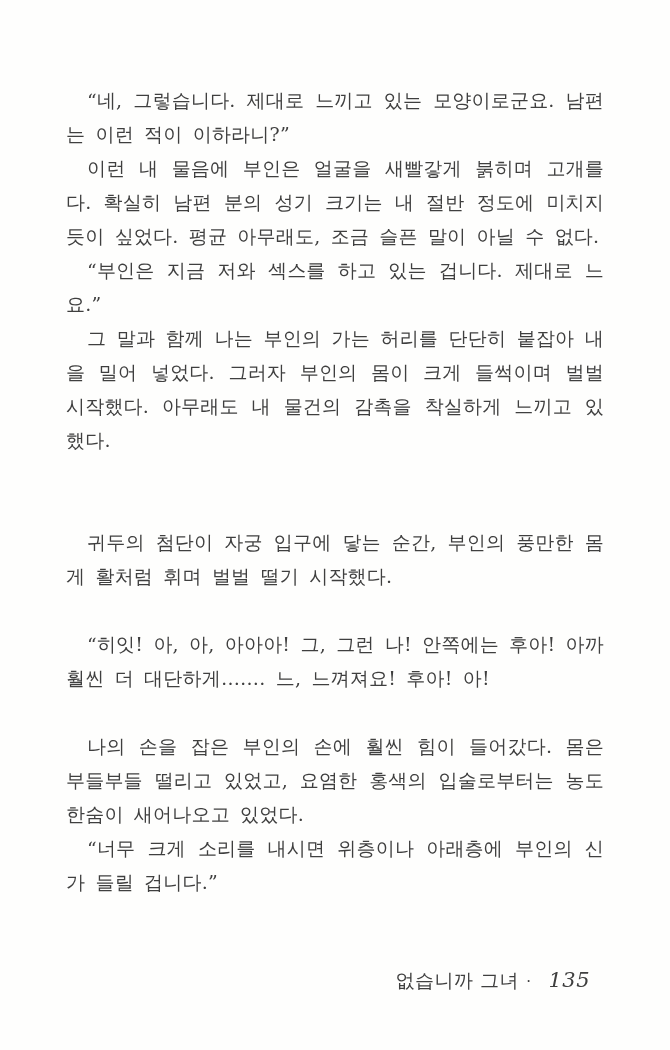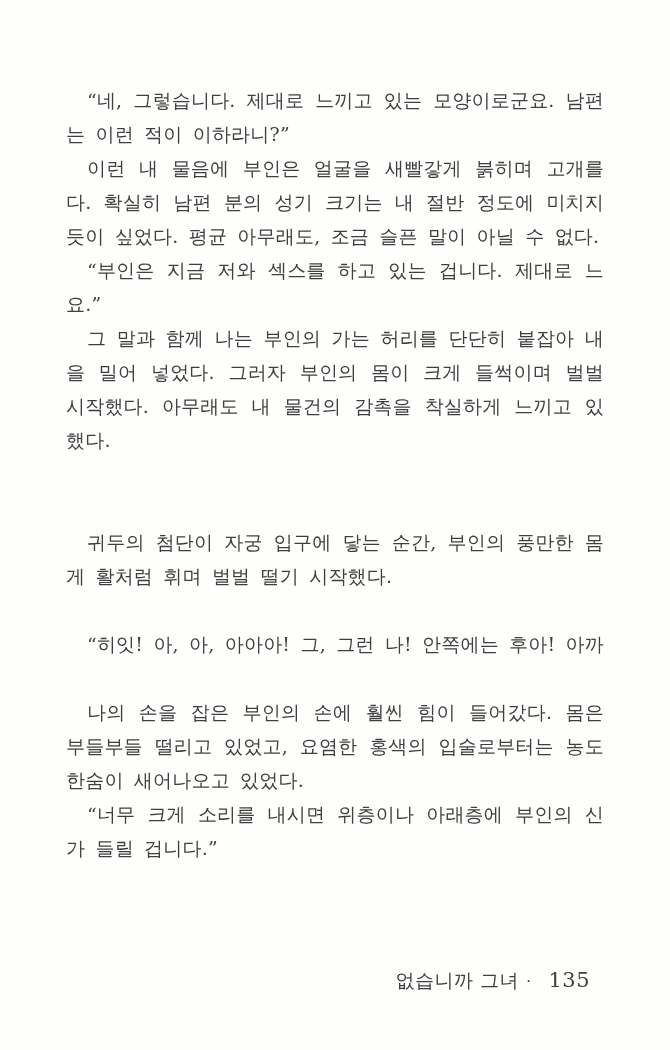--- a/index.html
+++ b/index.html
@@ -52,20 +52,21 @@
   .footer .dot {
     display: inline-block;
     margin: 0 9px 0 7px;
     font-size: 15px;
     vertical-align: 1px;
   }
   .footer .pageno {
     display: inline-block;
     margin-left: 8px;
     font-size: 21px;
+    font-style: italic;
   }
 </style>
 </head>
 <body>
 
 <div class="page">
 
   <div class="text-block">
     <div class="line indent j">“네, 그렇습니다. 제대로 느끼고 있는 모양이로군요. 남편 분과</div>
     <div class="line">는 이런 적이 이하라니?”</div>
@@ -77,20 +78,21 @@
     <div class="line indent j">그 말과 함께 나는 부인의 가는 허리를 단단히 붙잡아 내 물건</div>
     <div class="line j">을 밀어 넣었다. 그러자 부인의 몸이 크게 들썩이며 벌벌 떨기</div>
     <div class="line j">시작했다. 아무래도 내 물건의 감촉을 착실하게 느끼고 있는 듯</div>
     <div class="line">했다.</div>
     <div class="line"></div>
     <div class="line"></div>
     <div class="line indent j">귀두의 첨단이 자궁 입구에 닿는 순간, 부인의 풍만한 몸이 크</div>
     <div class="line">게 활처럼 휘며 벌벌 떨기 시작했다.</div>
     <div class="line"></div>
     <div class="line indent j">“히잇! 아, 아, 아아아! 그, 그런 나! 안쪽에는 후아! 아까 보다</div>
+    <div class="line">훨씬 더 대단하게……. 느, 느껴져요! 후아! 아!</div>
     <div class="line"></div>
     <div class="line indent j">나의 손을 잡은 부인의 손에 훨씬 힘이 들어갔다. 몸은 연신</div>
     <div class="line j">부들부들 떨리고 있었고, 요염한 홍색의 입술로부터는 농도 짙은</div>
     <div class="line">한숨이 새어나오고 있었다.</div>
     <div class="line indent j">“너무 크게 소리를 내시면 위층이나 아래층에 부인의 신음소리</div>
     <div class="line">가 들릴 겁니다.”</div>
   </div>
 
   <div class="footer">
     <span>없습니까 그녀</span><span class="dot">·</span><span class="pageno">135</span>

